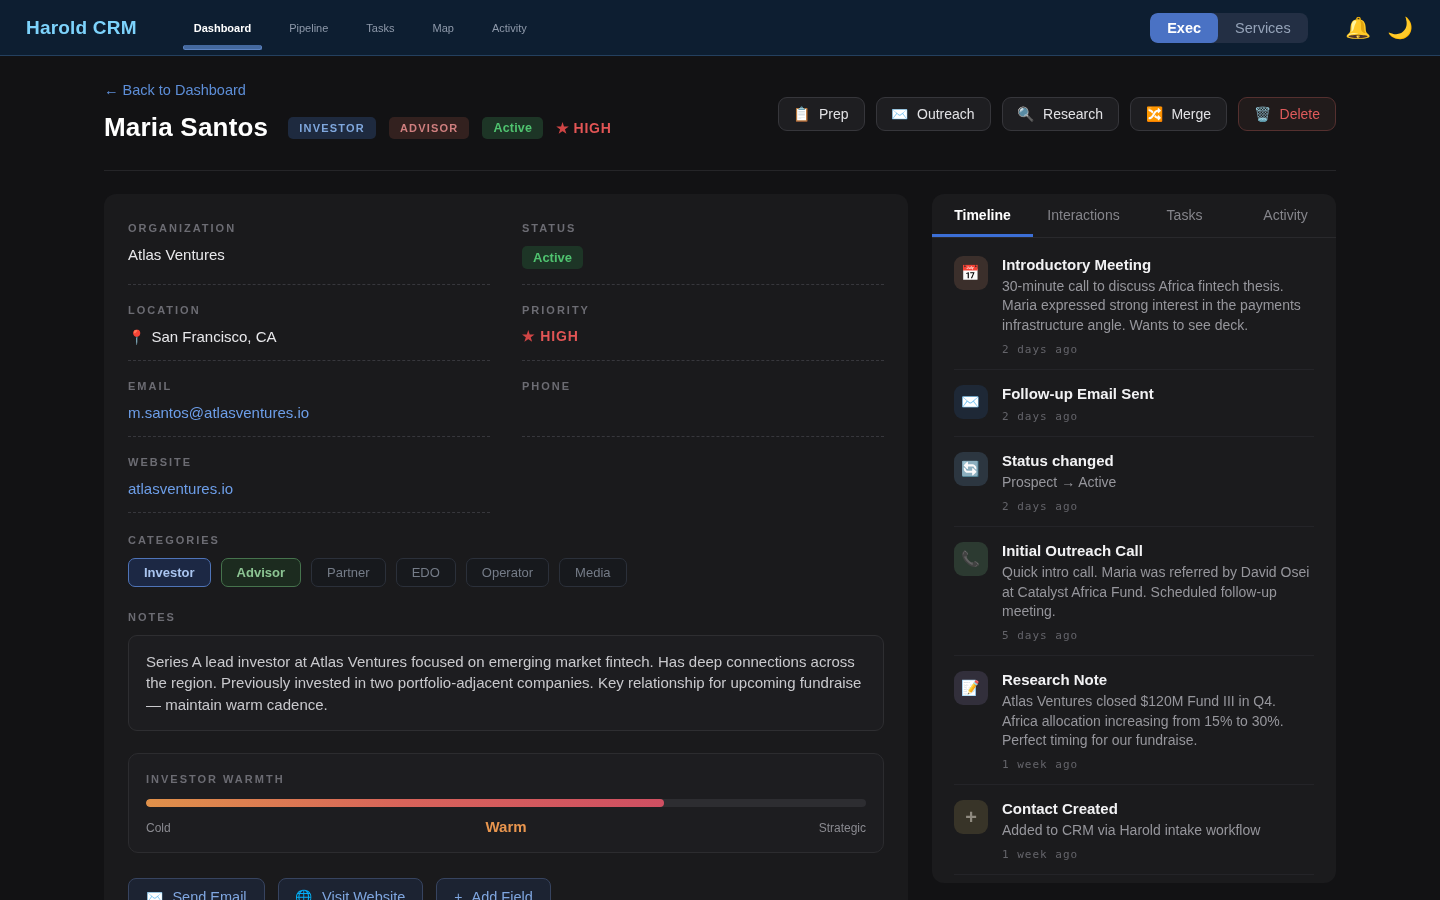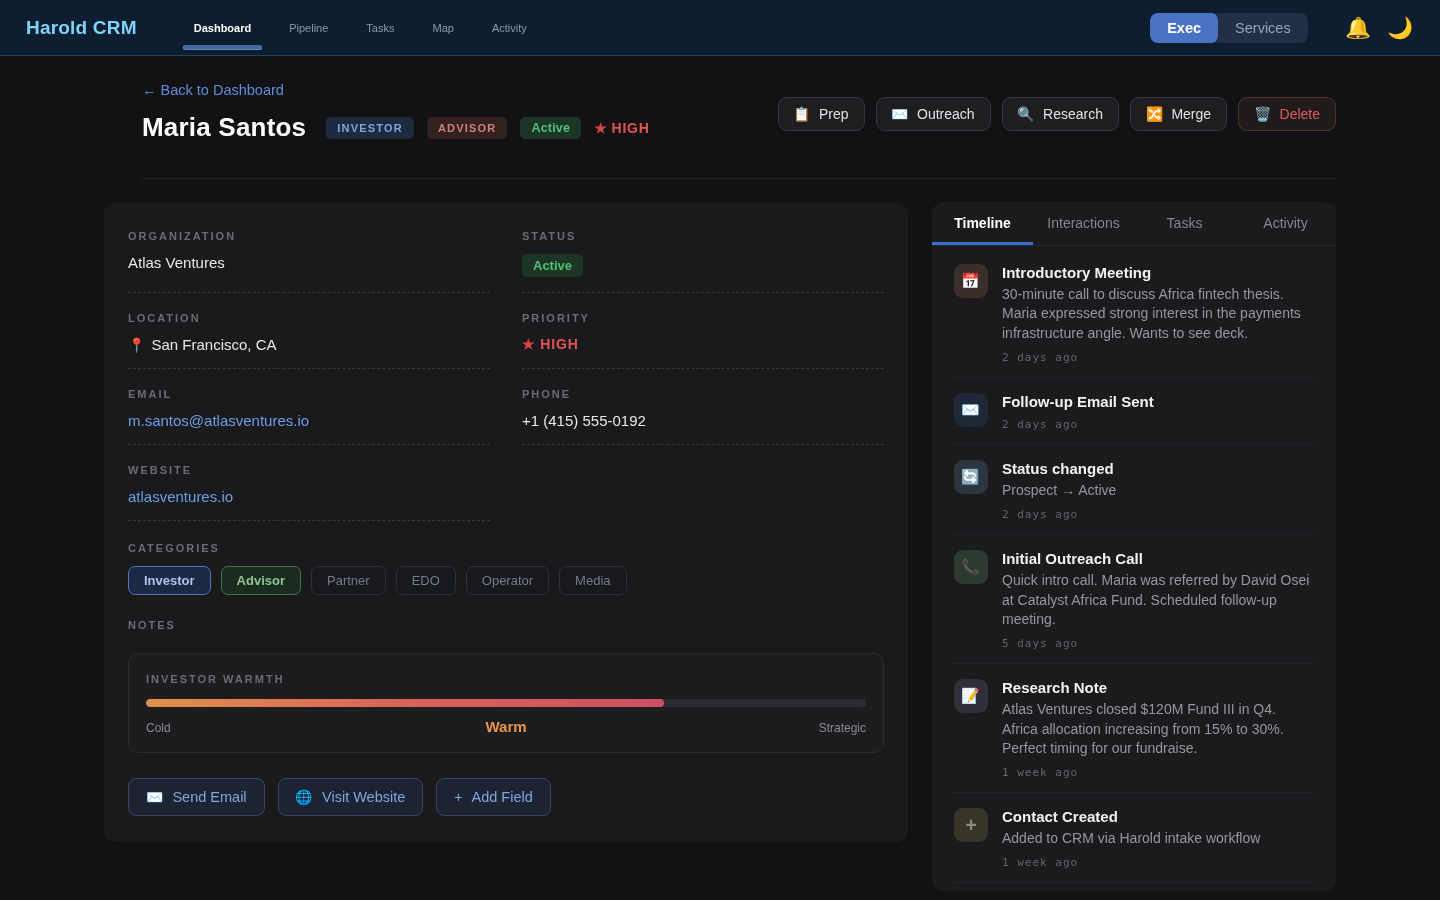--- a/index.html
+++ b/index.html
@@ -25,21 +25,21 @@
     content:""; position:absolute; left:2px; right:2px; bottom:-8px;
     height:4px; border-radius:4px; background:#44699f; border:1px solid #5d84c2; border-top:none;
   }
   .toggle { display:flex; background:#232f44; border-radius:8px; overflow:hidden; margin-right:22px; }
   .toggle-opt { padding:7px 17px; font-size:14.5px; color:#95a3b8; cursor:pointer; }
   .toggle-opt.selected { background:#4a72c4; color:#ffffff; font-weight:bold; border-radius:7px; }
   .nav-icon { font-size:21px; margin-left:16px; cursor:pointer; line-height:1; }
 
   
   .container { width:1232px; margin:0 auto; }
-  .page-header { padding-top:25px; border-bottom:1px solid #252528; padding-bottom:8px;margin-left:38px; }
+  .page-header { padding-top:25px; border-bottom:1px solid #252528; padding-bottom:0; }
   .back-link { color:#5d8ed8; font-size:14.5px; cursor:pointer; display:inline-block; }
   .title-row { display:flex; align-items:center; gap:13px; margin-top:13px; }
   .page-title { color:#fff; font-size:26px; font-weight:bold; letter-spacing:.2px; margin-right:7px; }
   .hdr-badge {
     font-size:11px; font-weight:bold; letter-spacing:1.2px;
     padding:5px 11px; border-radius:5px;
   }
   .hdr-badge.investor { background:#1e2a3f; color:#7fa7dd; }
   .hdr-badge.advisor  { background:#33211f; color:#d07f7f; }
   .hdr-badge.active   { background:#1d3526; color:#4fc26f; font-size:12.5px; letter-spacing:.2px; padding:4px 11px; }
@@ -217,21 +217,20 @@
         <div class="field">
           <div class="flabel">PRIORITY</div>
           <div class="prio"><span class="star">★</span><span>HIGH</span></div>
         </div>
         <div class="field">
           <div class="flabel">EMAIL</div>
           <div class="fvalue link">m.santos@atlasventures.io</div>
         </div>
         <div class="field">
           <div class="flabel">PHONE</div>
-          <div class="fvalue">+1 (415) 555-0192</div>
         </div>
         <div class="field">
           <div class="flabel">WEBSITE</div>
           <div class="fvalue link">atlasventures.io</div>
         </div>
       </div>
 
       <div class="cat-section">
         <div class="flabel">CATEGORIES</div>
         <div class="cat-pills">
@@ -239,20 +238,21 @@
           <span class="pill sel-advisor">Advisor</span>
           <span class="pill">Partner</span>
           <span class="pill">EDO</span>
           <span class="pill">Operator</span>
           <span class="pill">Media</span>
         </div>
       </div>
 
       <div class="notes-section">
         <div class="flabel">NOTES</div>
+        <div class="notes-box">Series A lead investor at Atlas Ventures focused on emerging market fintech. Has deep connections across the region. Previously invested in two portfolio-adjacent companies. Key relationship for upcoming fundraise — maintain warm cadence.</div>
       </div>
 
       <div class="warmth-card">
         <div class="flabel" style="margin-bottom:0;">INVESTOR WARMTH</div>
         <div class="warm-track">
           <div class="warm-fill" style="width: 72%;"></div>
         </div>
         <div class="warm-labels">
           <span class="warm-cold">Cold</span>
           <span class="warm-current">Warm</span>

